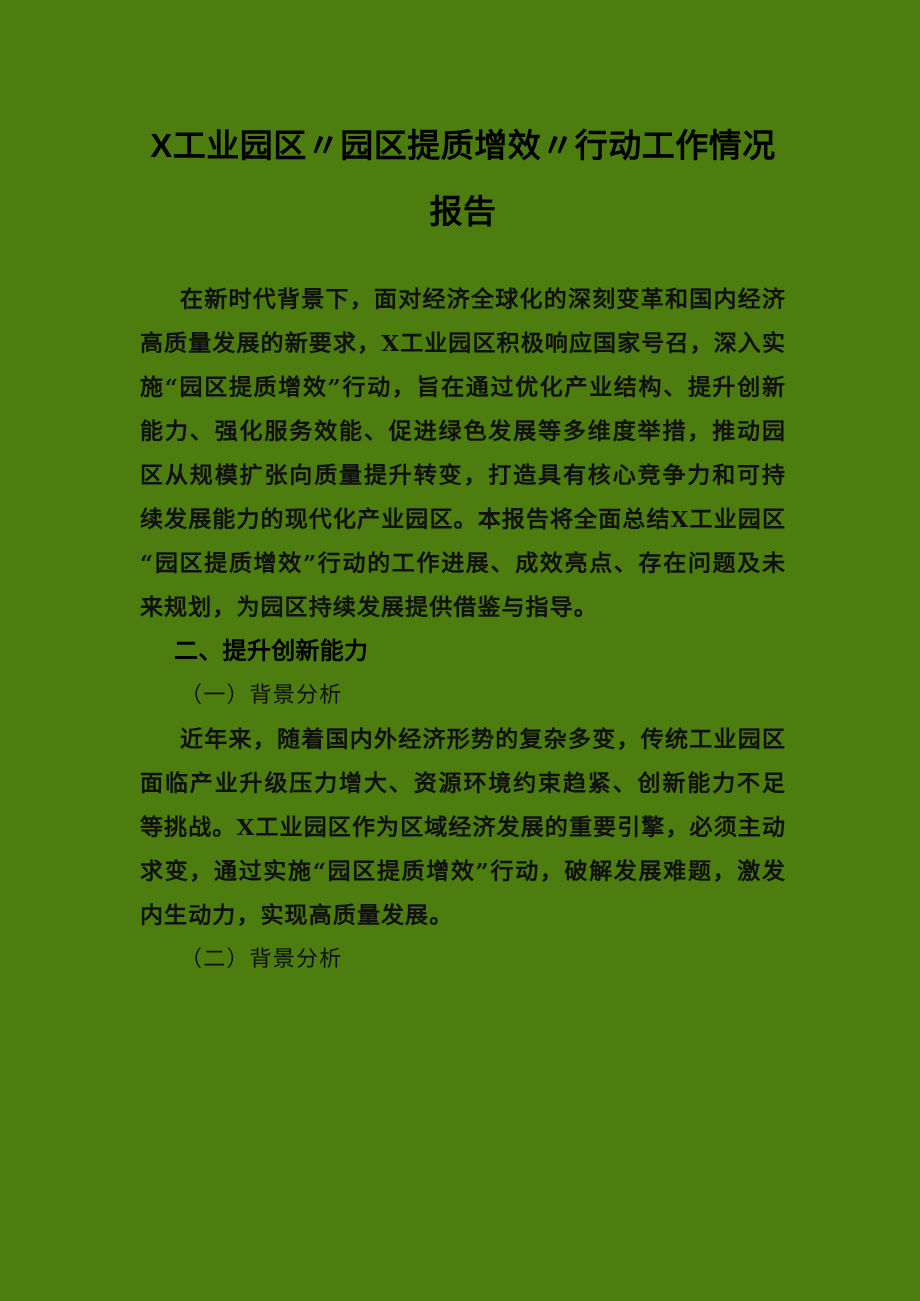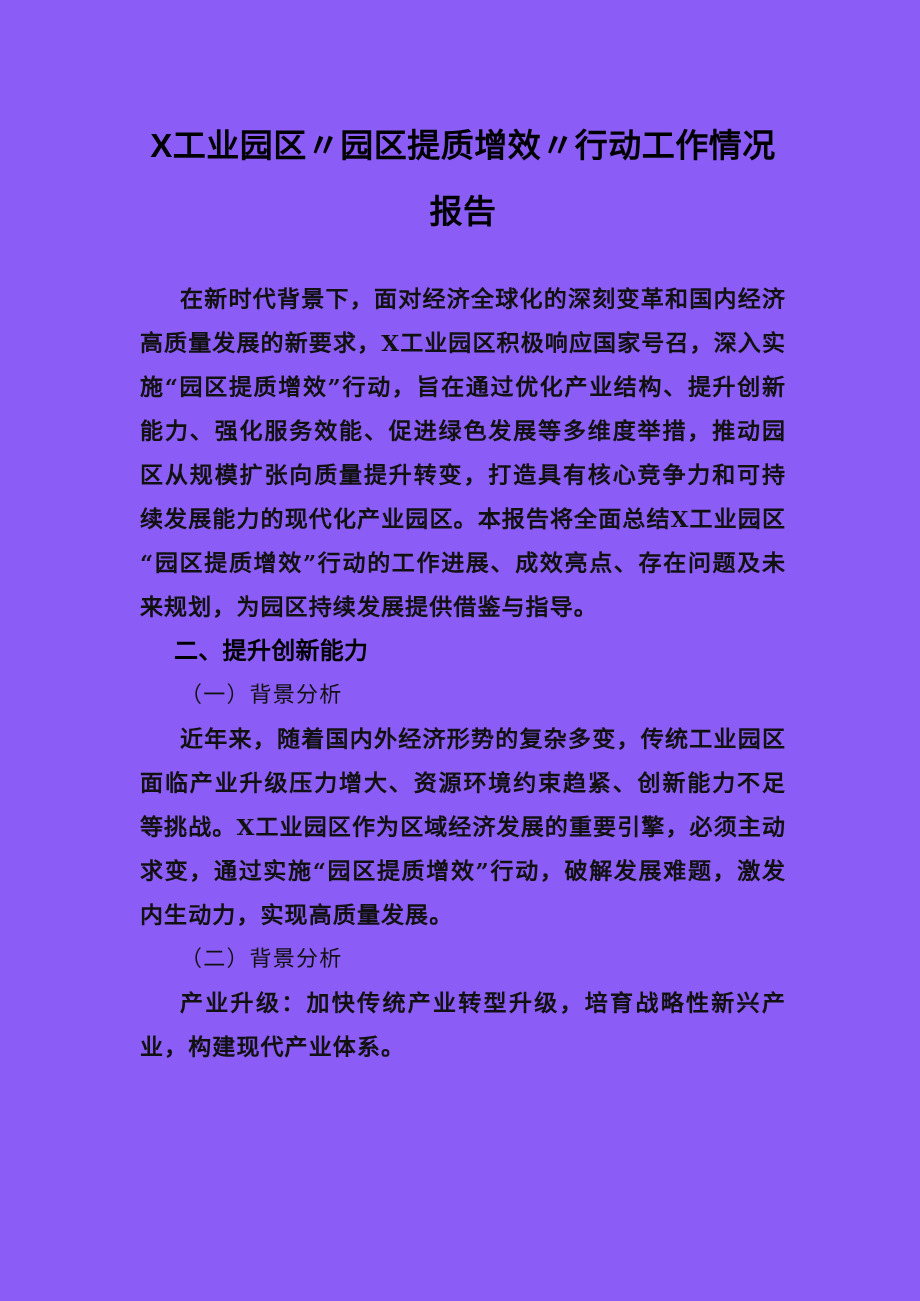--- a/index.html
+++ b/index.html
@@ -13,21 +13,21 @@
     font-family: "DejaVu Serif", "Liberation Serif", serif;
     color: #111111;
     -webkit-font-smoothing: antialiased;
   }
 
   .page {
     position: relative;
     width: 920px;
     height: 1301px;
     margin: 0 auto;
-    background: #8b5cf6;
+    background: #4d7c0f;
     overflow: hidden;
     box-sizing: border-box;
   }
 
   .content {
     position: absolute;
     left: 140px;
     top: 0;
     width: 646px;
   }
@@ -101,17 +101,16 @@
     <p class="para">在新时代背景下，面对经济全球化的深刻变革和国内经济高质量发展的新要求，X工业园区积极响应国家号召，深入实施“园区提质增效”行动，旨在通过优化产业结构、提升创新能力、强化服务效能、促进绿色发展等多维度举措，推动园区从规模扩张向质量提升转变，打造具有核心竞争力和可持续发展能力的现代化产业园区。本报告将全面总结X工业园区“园区提质增效”行动的工作进展、成效亮点、存在问题及未来规划，为园区持续发展提供借鉴与指导。</p>
 
     <h2 class="h-section">二、提升创新能力</h2>
 
     <h3 class="h-sub">（一）背景分析</h3>
 
     <p class="para">近年来，随着国内外经济形势的复杂多变，传统工业园区面临产业升级压力增大、资源环境约束趋紧、创新能力不足等挑战。X工业园区作为区域经济发展的重要引擎，必须主动求变，通过实施“园区提质增效”行动，破解发展难题，激发内生动力，实现高质量发展。</p>
 
     <h3 class="h-sub">（二）背景分析</h3>
 
-    <p class="para">产业升级：加快传统产业转型升级，培育战略性新兴产业，构建现代产业体系。</p>
 
 
   </div>
 </div>
 
 </body></html>

